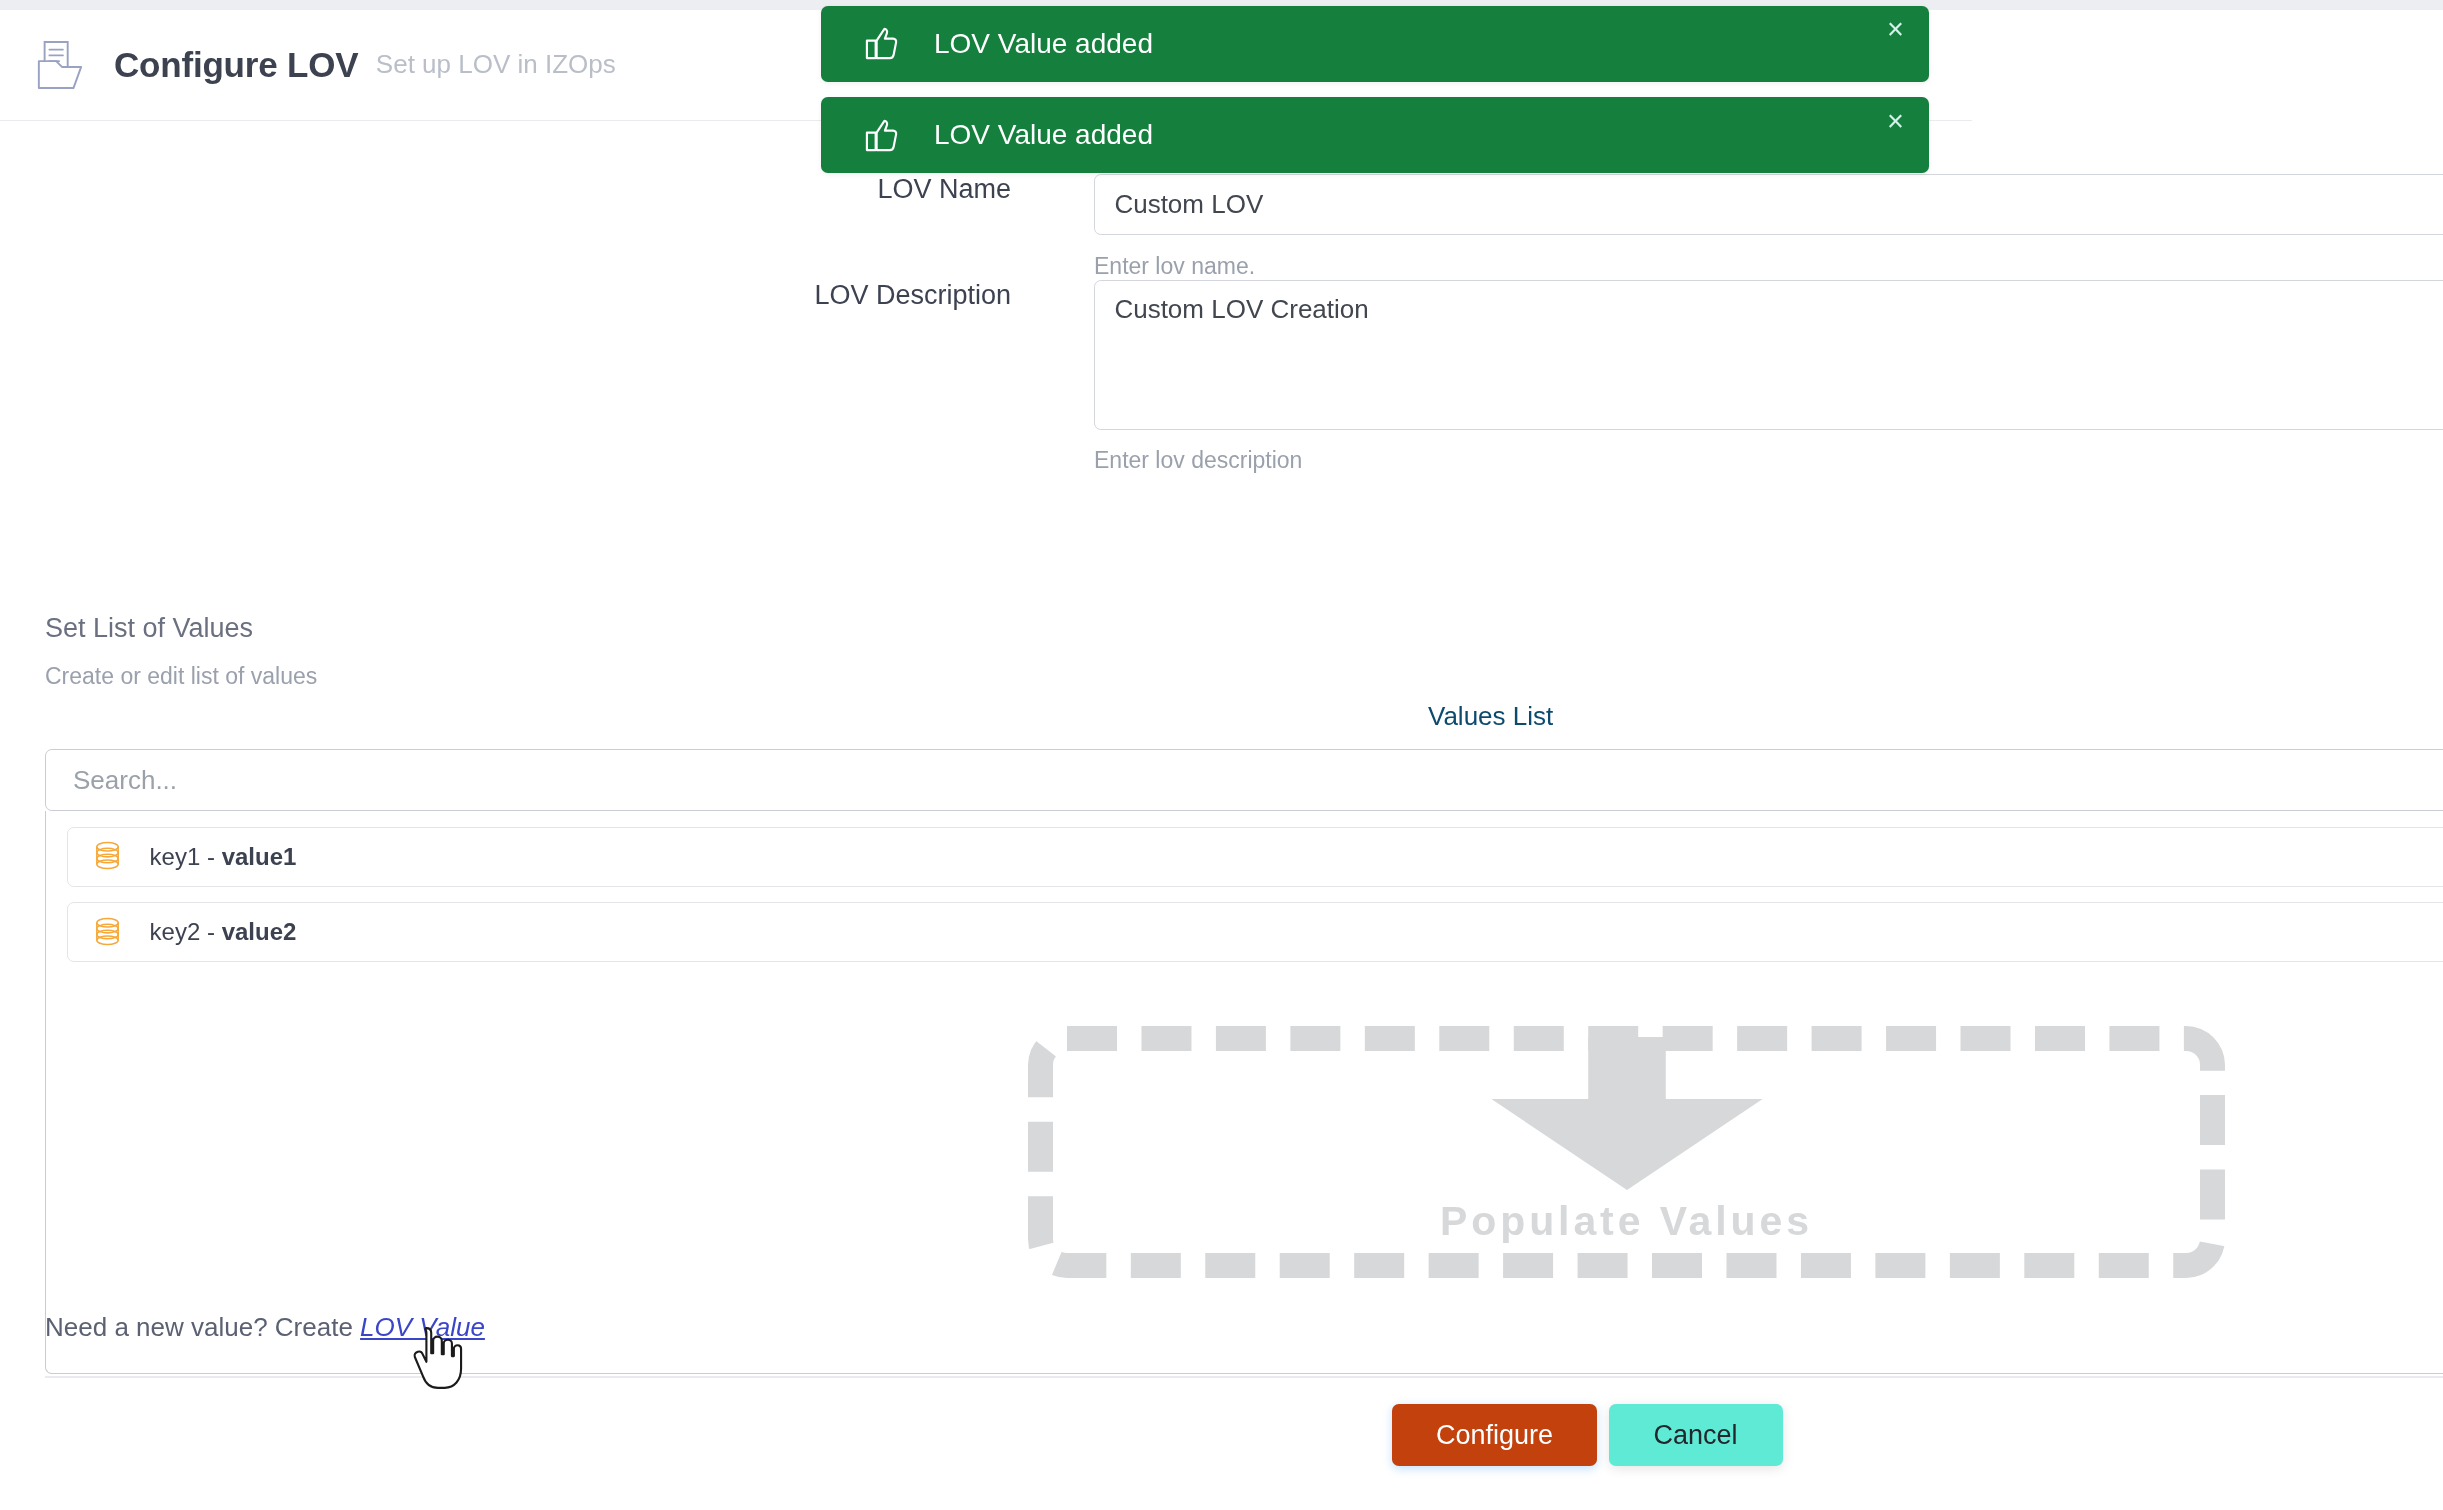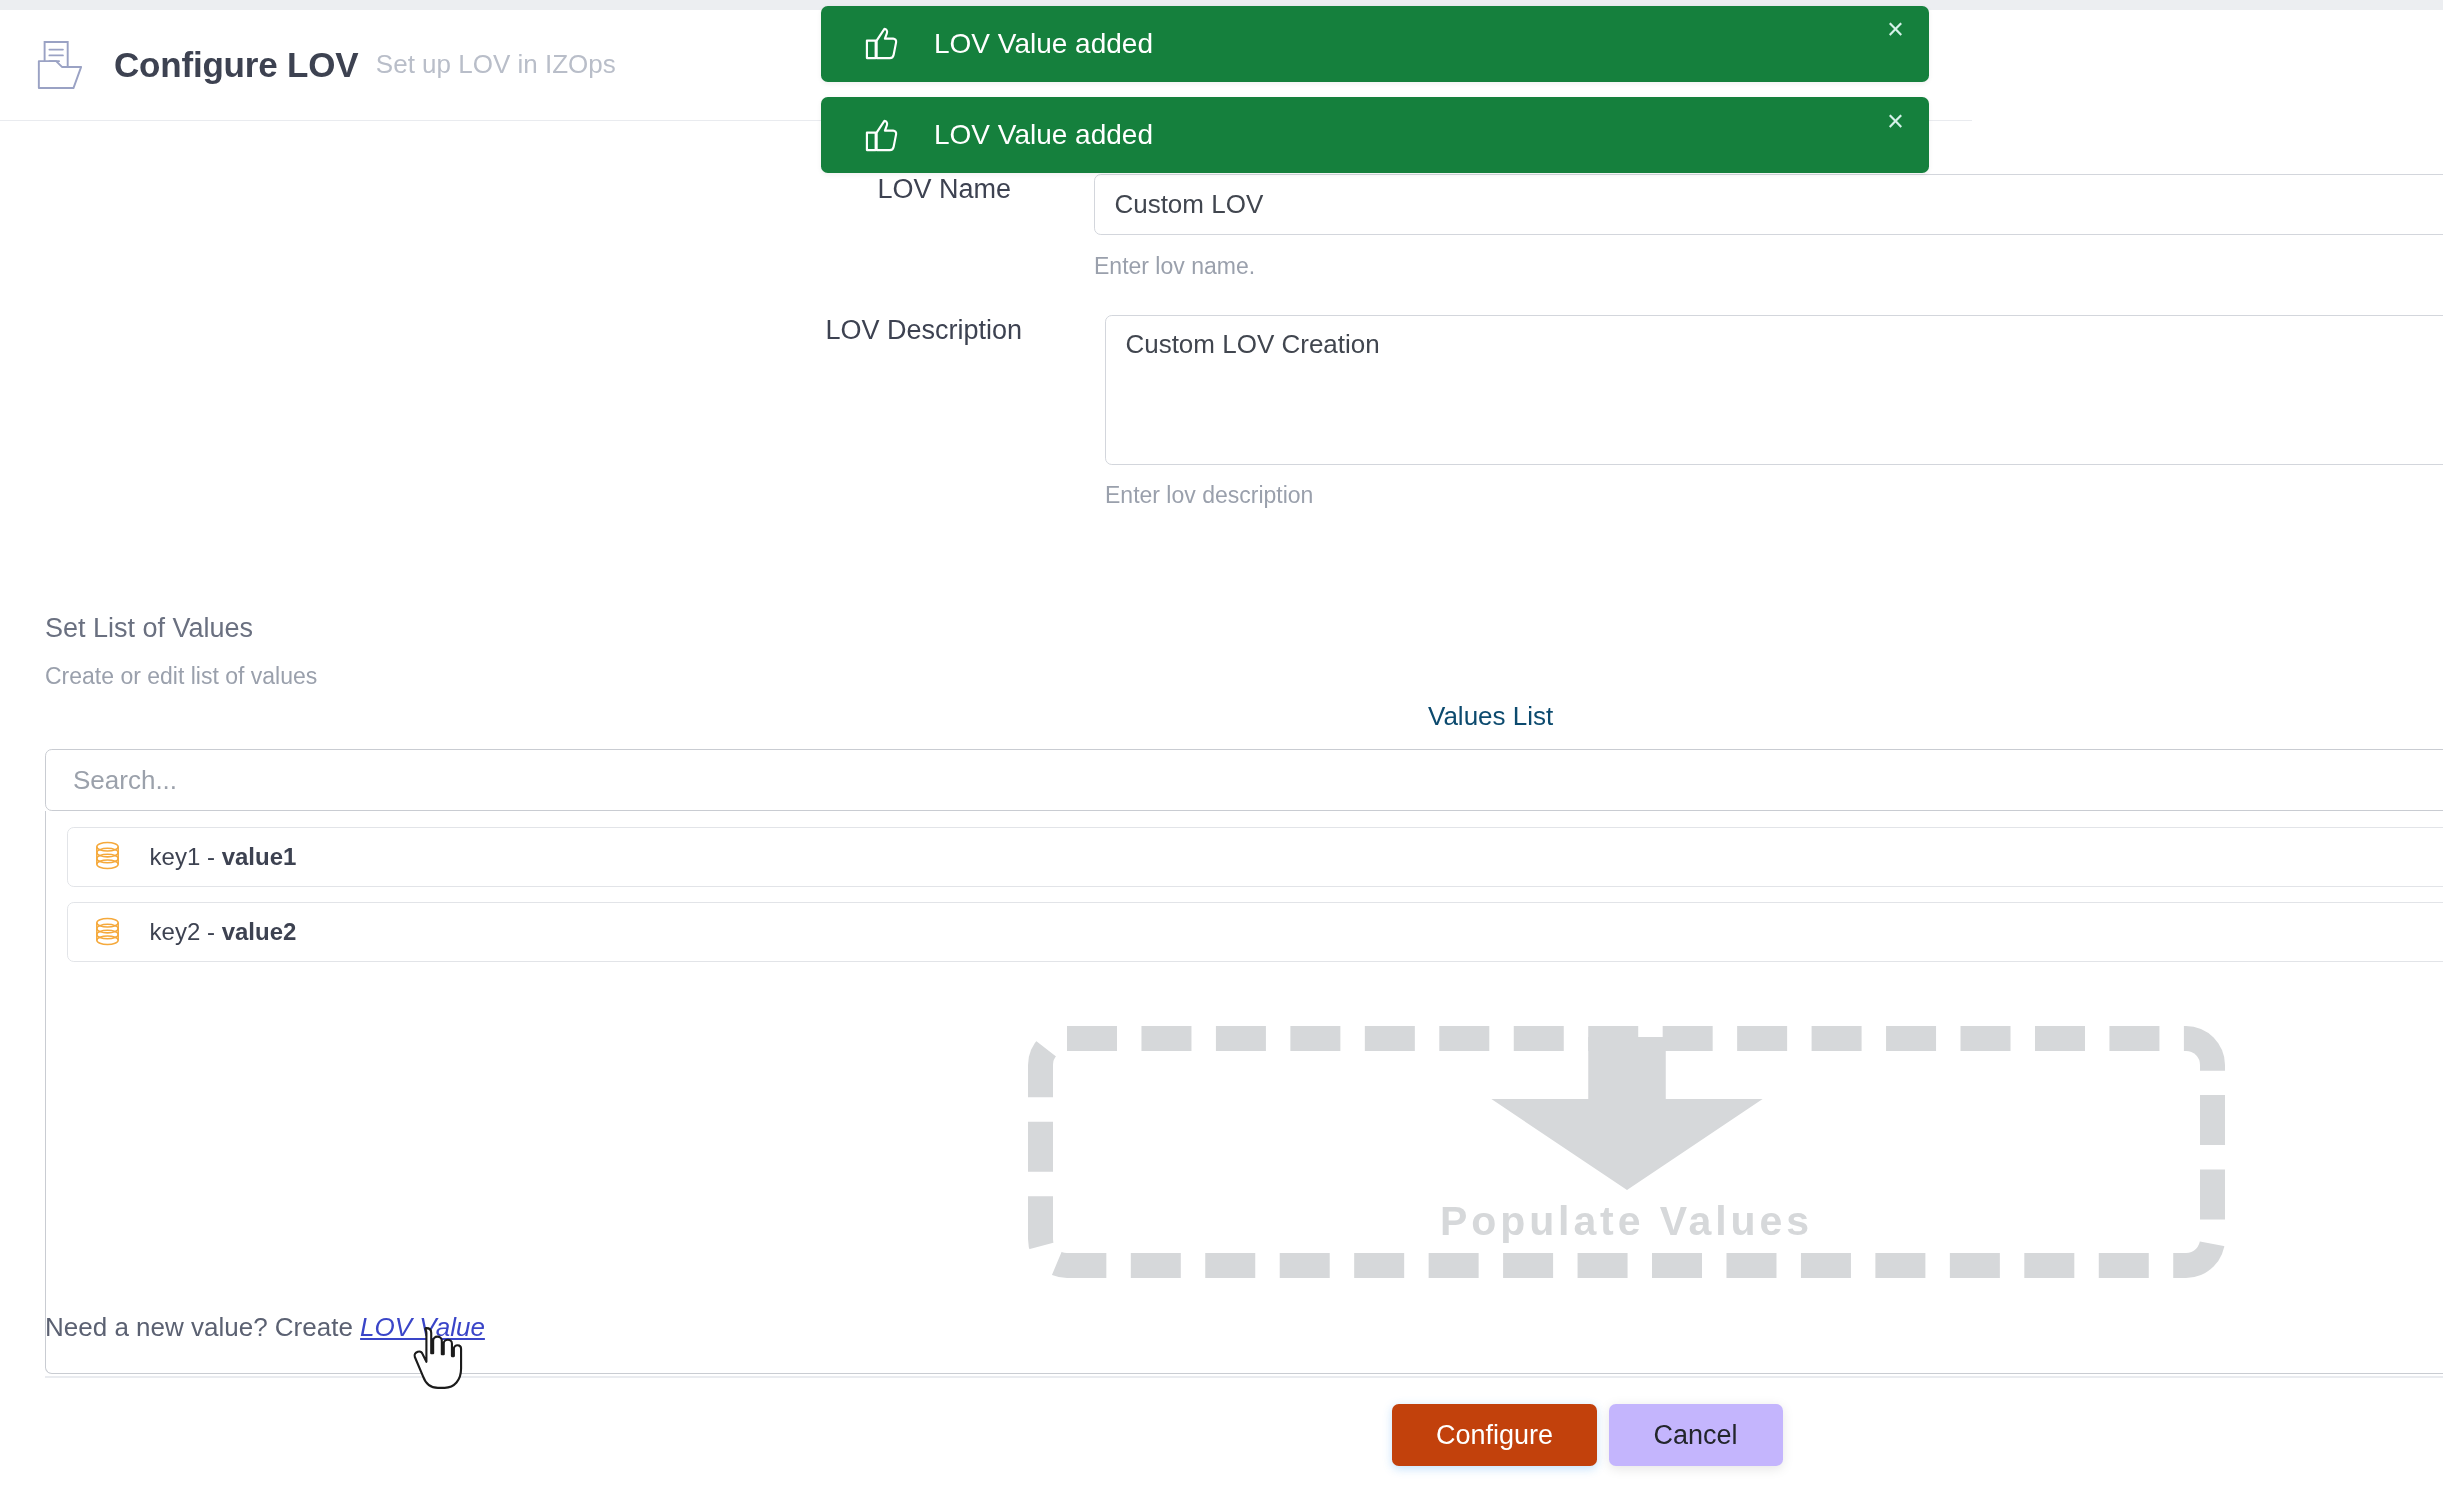--- a/index.html
+++ b/index.html
@@ -294,21 +294,21 @@
   }
   .btn-primary {
     width: 205px;
     background: #c2410c;
     color: #ffffff;
     box-shadow: 0 2.9px 9.7px rgba(52,152,240,0.28);
   }
   .btn-secondary {
     width: 174px;
     margin-left: 11.6px;
-    background: #c4b5fd;
+    background: #5eead4;
     color: #23262c;
     box-shadow: 0 2.9px 11.6px rgba(0,0,0,0.10);
   }
 
   
   .cursor {
     position: absolute;
     left: 411px; top: 1324px;
     width: 52px; height: 68px;
     pointer-events: none;
@@ -363,21 +363,21 @@
   <div class="form-area">
 
     <div class="form-row" style="margin-top:54px;">
       <div class="field-label">LOV Name</div>
       <div class="field-col">
         <input class="text-input" type="text" value="Custom LOV" style="">
         <div class="field-hint">Enter lov name.</div>
       </div>
     </div>
 
-    <div class="form-row" style="margin-top:35px;padding-left:11px;">
+    <div class="form-row" style="">
       <div class="field-label">LOV Description</div>
       <div class="field-col">
         <textarea class="text-area" style="">Custom LOV Creation</textarea>
         <div class="field-hint">Enter lov description</div>
       </div>
     </div>
 
   </div>
 
   <div class="section-head">

